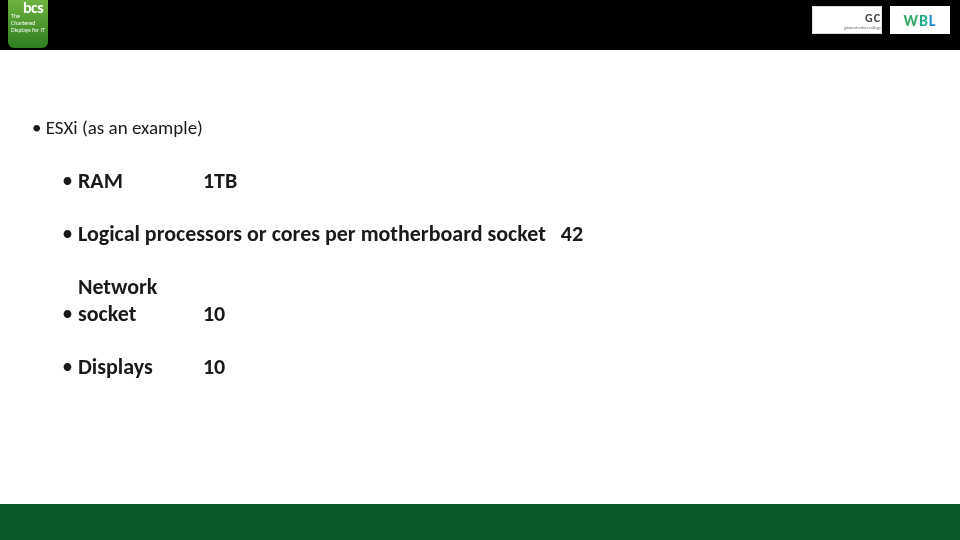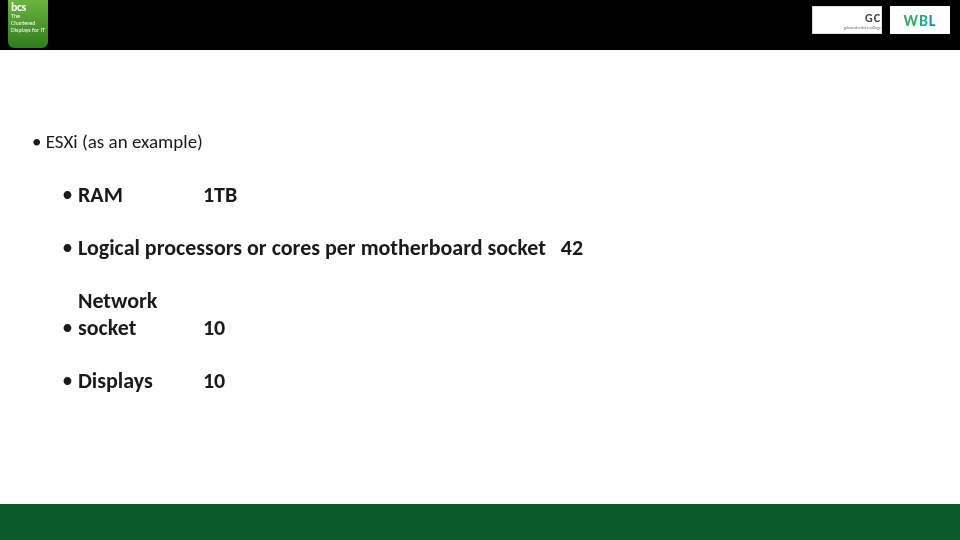--- a/index.html
+++ b/index.html
@@ -1,31 +1,31 @@
 <!DOCTYPE html>
 <html><head>
 <meta charset="utf-8">
 <style>
   * { margin: 0; padding: 0; box-sizing: border-box; }
   html, body { width: 960px; height: 540px; font-family: "Segoe UI", "Calibri", Arial, sans-serif; background: #fff; overflow: hidden; }
   .slide { position: relative; width: 960px; height: 540px; }
   .topbar { position: absolute; top: 0; left: 0; right: 0; height: 50px; background: #000; }
   .bcs-logo { position: absolute; top: 0; left: 8px; width: 40px; height: 48px; background: linear-gradient(180deg, #6db33f 0%, #2f7d1f 100%); border-radius: 0 0 6px 6px; color: #fff; font-size: 6px; line-height: 7px; padding: 4px 3px; }
-  .bcs-logo .big { font-size: 12px; font-weight: 700; letter-spacing: -0.5px; display: block; margin-bottom: 2px; }
+  .bcs-logo .big { font-size: 16px; font-weight: 700; letter-spacing: -0.5px; display: block; margin-bottom: 2px; margin-left: 12px; }
   .right-logos { position: absolute; top: 6px; right: 10px; display: flex; align-items: center; gap: 8px; }
   .gc-logo { width: 70px; height: 28px; background: #fff; border: 1px solid #ddd; display: flex; flex-direction: column; align-items: flex-end; justify-content: center; }
   .gc-logo .gc { font-size: 12px; font-weight: 700; color: #444; letter-spacing: 1px; }
   .gc-logo .sub { font-size: 4px; color: #666; }
   .wbl-logo { width: 60px; height: 28px; background: #fff; display: flex; align-items: center; justify-content: center; }
   .wbl-logo span { font-size: 16px; font-weight: 800; letter-spacing: 1px; }
   .wbl-logo .w { color: #3a6; }
   .wbl-logo .b { color: #2a8; }
   .wbl-logo .l { color: #28c; }
   .title { position: absolute; top: 62px; left: 32px; font-size: 30px; color: #1a1a1a; font-weight: 400; }
-  .body { position: absolute; top: 130px; left: 32px; right: 32px; color: #1a1a1a; }
+  .body { position: absolute; top: 116px; left: 32px; right: 32px; color: #1a1a1a; }
   .lvl1 { font-size: 19px; margin-bottom: 28px; }
   .lvl1::before { content: "• "; }
   .lvl2 { font-size: 22px; font-weight: 600; margin-left: 30px; margin-bottom: 26px; }
   .lvl2::before { content: "• "; font-weight: 400; }
   .lvl2 .label { display: inline-block; }
   .lvl2 .value { display: inline-block; }
   .row-ram .label { width: 120px; }
   .row-net .label { width: 120px; }
   .row-disp .label { width: 120px; }
   .row-guest .label { width: 120px; }

